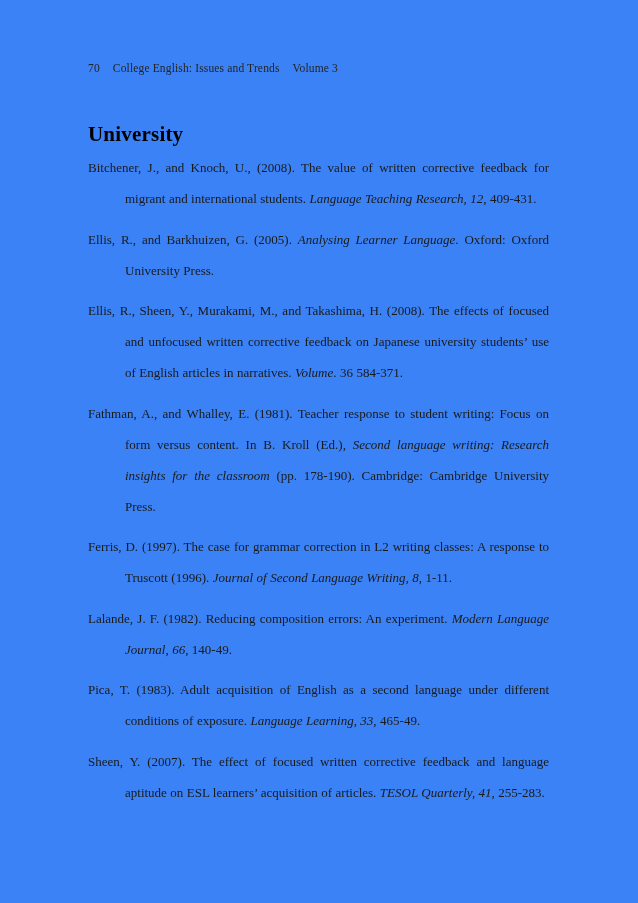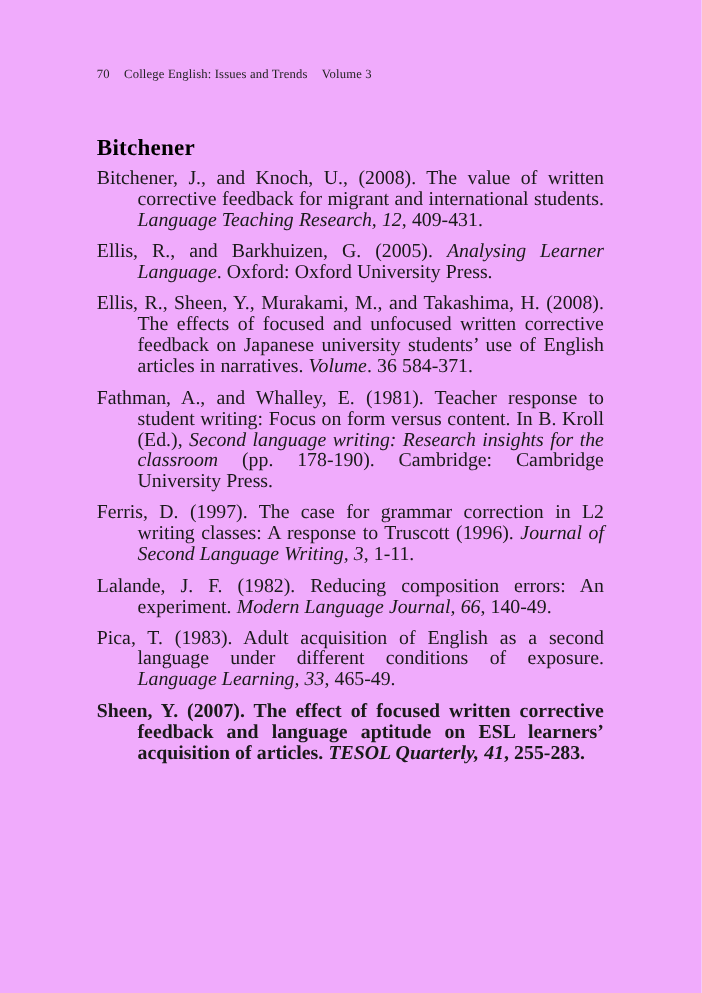--- a/index.html
+++ b/index.html
@@ -4,21 +4,21 @@
 <style>
   html, body {
     margin: 0;
     padding: 0;
     background: #ffffff;
   }
   .page {
     position: relative;
     width: 638px;
     height: 903px;
-    background: #f0abfc;
+    background: #3b82f6;
     overflow: hidden;
     font-family: "Liberation Serif", "DejaVu Serif", serif;
     color: #1a1a1a;
     -webkit-font-smoothing: antialiased;
   }
   .running-head {
     position: absolute;
     left: 88px;
     top: 61px;
     width: 460px;
@@ -44,54 +44,53 @@
     letter-spacing: 0.2px;
     color: #000000;
   }
   .ref-list {
     position: absolute;
     left: 88px;
     top: 152px;
     width: 461px;
   }
   .ref {
-    font-size: 18px;
-    line-height: 19px;
+    font-size: 13px;
+    line-height: 31px;
     text-align: justify;
     text-justify: inter-word;
     padding-left: 37px;
     text-indent: -37px;
     margin: 0 0 9.5px 0;
     color: #1a1a1a;
     word-spacing: 0.2px;
   }
   .ref:last-child {
     margin-bottom: 0;
-    font-weight: bold;
   }
   
   .ref i {
     font-style: italic;
   }
 </style>
 </head>
 <body>
 
 <div class="page">
 
   <div class="running-head">
     <span class="folio">70</span><span>College English: Issues and Trends</span><span class="hd-gap"></span><span>Volume 3</span>
   </div>
 
-  <h1 class="section-title">Bitchener</h1>
+  <h1 class="section-title">University</h1>
 
   <div class="ref-list">
       <p class="ref"><span>Bitchener, J., and Knoch, U., (2008). The value of written corrective feedback for migrant and international students. </span><i>Language Teaching Research, 12</i><span>, 409-431.</span></p>
       <p class="ref"><span>Ellis, R., and Barkhuizen, G. (2005). </span><i>Analysing Learner Language</i><span>. Oxford: Oxford University Press.</span></p>
       <p class="ref"><span>Ellis, R., Sheen, Y., Murakami, M., and Takashima, H. (2008). The effects of focused and unfocused written corrective feedback on Japanese university students’ use of English articles in narratives. </span><i>Volume</i><span>. 36 584-371.</span></p>
       <p class="ref"><span>Fathman, A., and Whalley, E. (1981). Teacher response to student writing: Focus on form versus content. In B. Kroll (Ed.), </span><i>Second language writing: Research insights for the classroom</i><span> (pp. 178-190). Cambridge: Cambridge University Press.</span></p>
-      <p class="ref"><span>Ferris, D. (1997). The case for grammar correction in L2 writing classes: A response to Truscott (1996). </span><i>Journal of Second Language Writing, 3</i><span>, 1-11.</span></p>
+      <p class="ref"><span>Ferris, D. (1997). The case for grammar correction in L2 writing classes: A response to Truscott (1996). </span><i>Journal of Second Language Writing, 8</i><span>, 1-11.</span></p>
       <p class="ref"><span>Lalande, J. F. (1982). Reducing composition errors: An experiment. </span><i>Modern Language Journal, 66</i><span>, 140-49.</span></p>
       <p class="ref"><span>Pica, T. (1983). Adult acquisition of English as a second language under different conditions of exposure. </span><i>Language Learning, 33</i><span>, 465-49.</span></p>
       <p class="ref"><span>Sheen, Y. (2007). The effect of focused written corrective feedback and language aptitude on ESL learners’ acquisition of articles. </span><i>TESOL Quarterly, 41</i><span>, 255-283.</span></p>
     </div>
 
 </div>
 
 </body></html>

